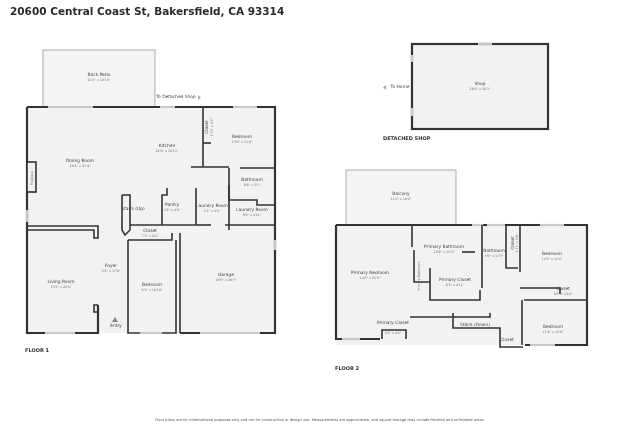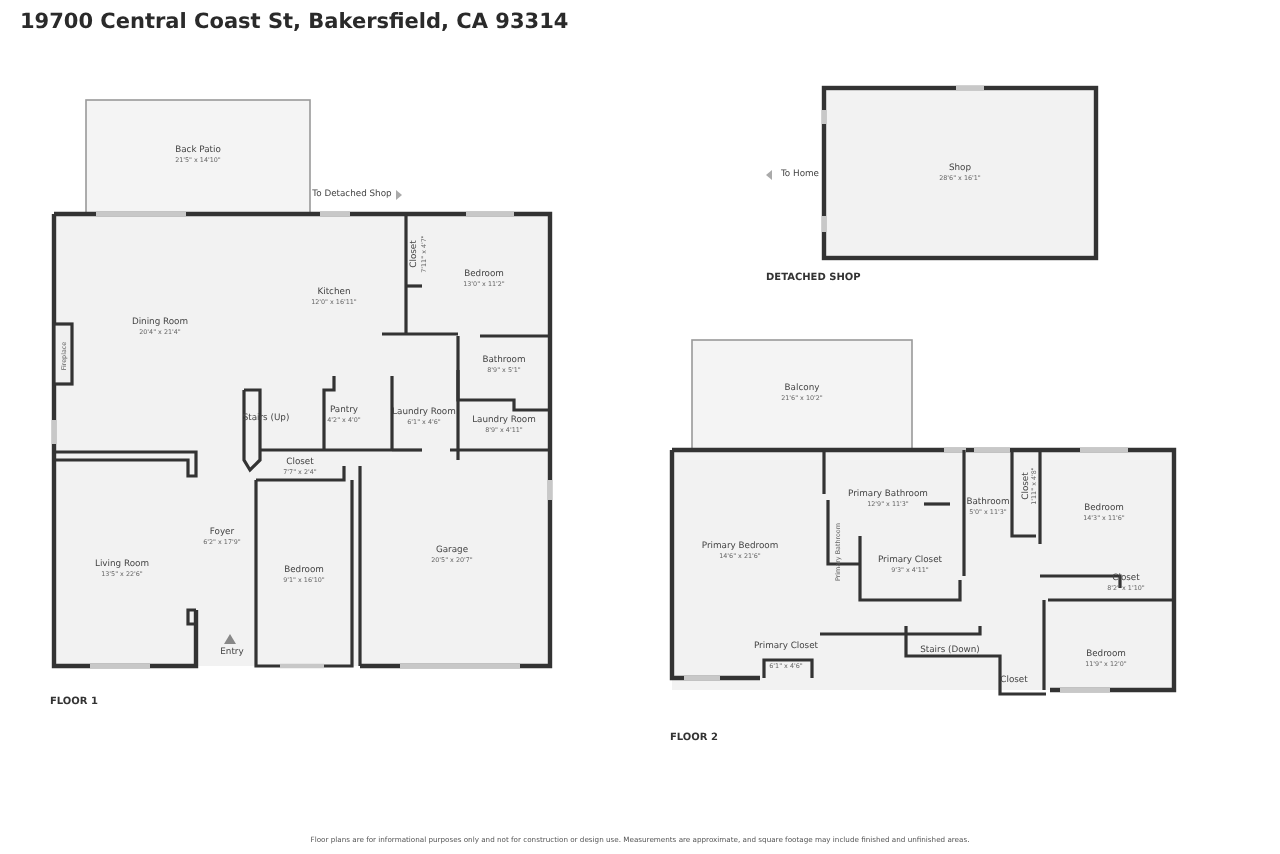--- a/index.html
+++ b/index.html
@@ -14,21 +14,21 @@
   .footer { position:absolute; left:0; width:640px; top:418px; text-align:center; font-size:3.6px; color:#555; }
   .wall { fill:none; stroke:#333; stroke-width:2.2; }
   .thin { fill:none; stroke:#333; stroke-width:1.6; }
   .room { fill:#f2f2f2; }
   .patio { fill:#f4f4f4; stroke:#999; stroke-width:0.8; }
   .win { stroke:#c8c8c8; stroke-width:2.2; }
 </style>
 </head>
 <body>
 
-<div class="title">19700 Central Coast St, Bakersfield, CA 93314</div>
+<div class="title">20600 Central Coast St, Bakersfield, CA 93314</div>
 
 <svg width="640" height="427" viewBox="0 0 640 427">
 
   <g>
     <rect class="patio" x="43" y="50" width="112" height="57"></rect>
 
     <rect class="room" x="27" y="107" width="248" height="226"></rect>
 
     <polyline class="wall" points="27,107 275,107 275,333 180,333"></polyline>
     <polyline class="wall" points="27,107 27,226"></polyline>

